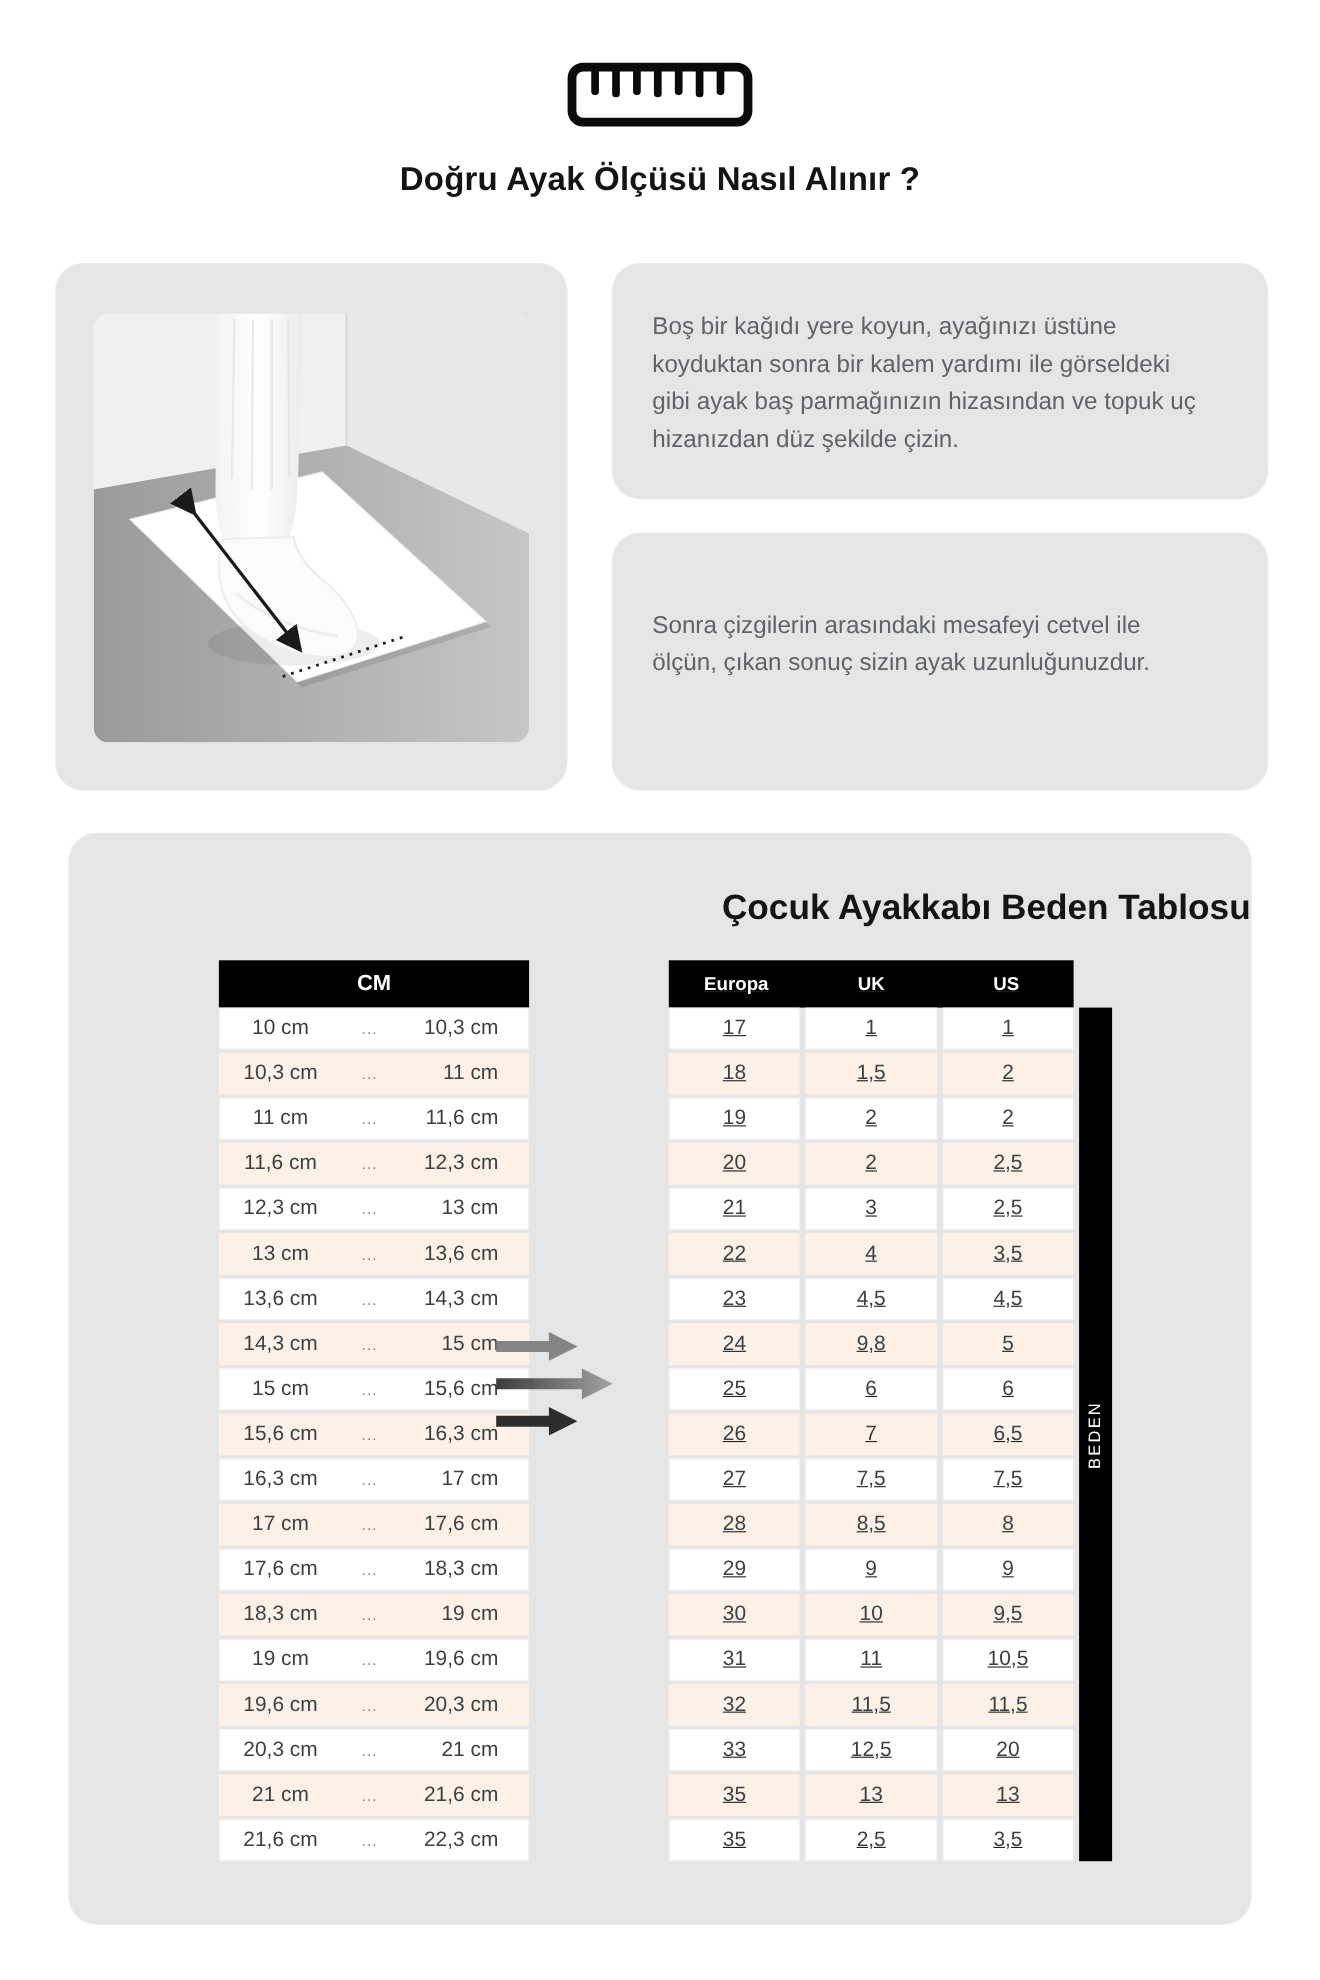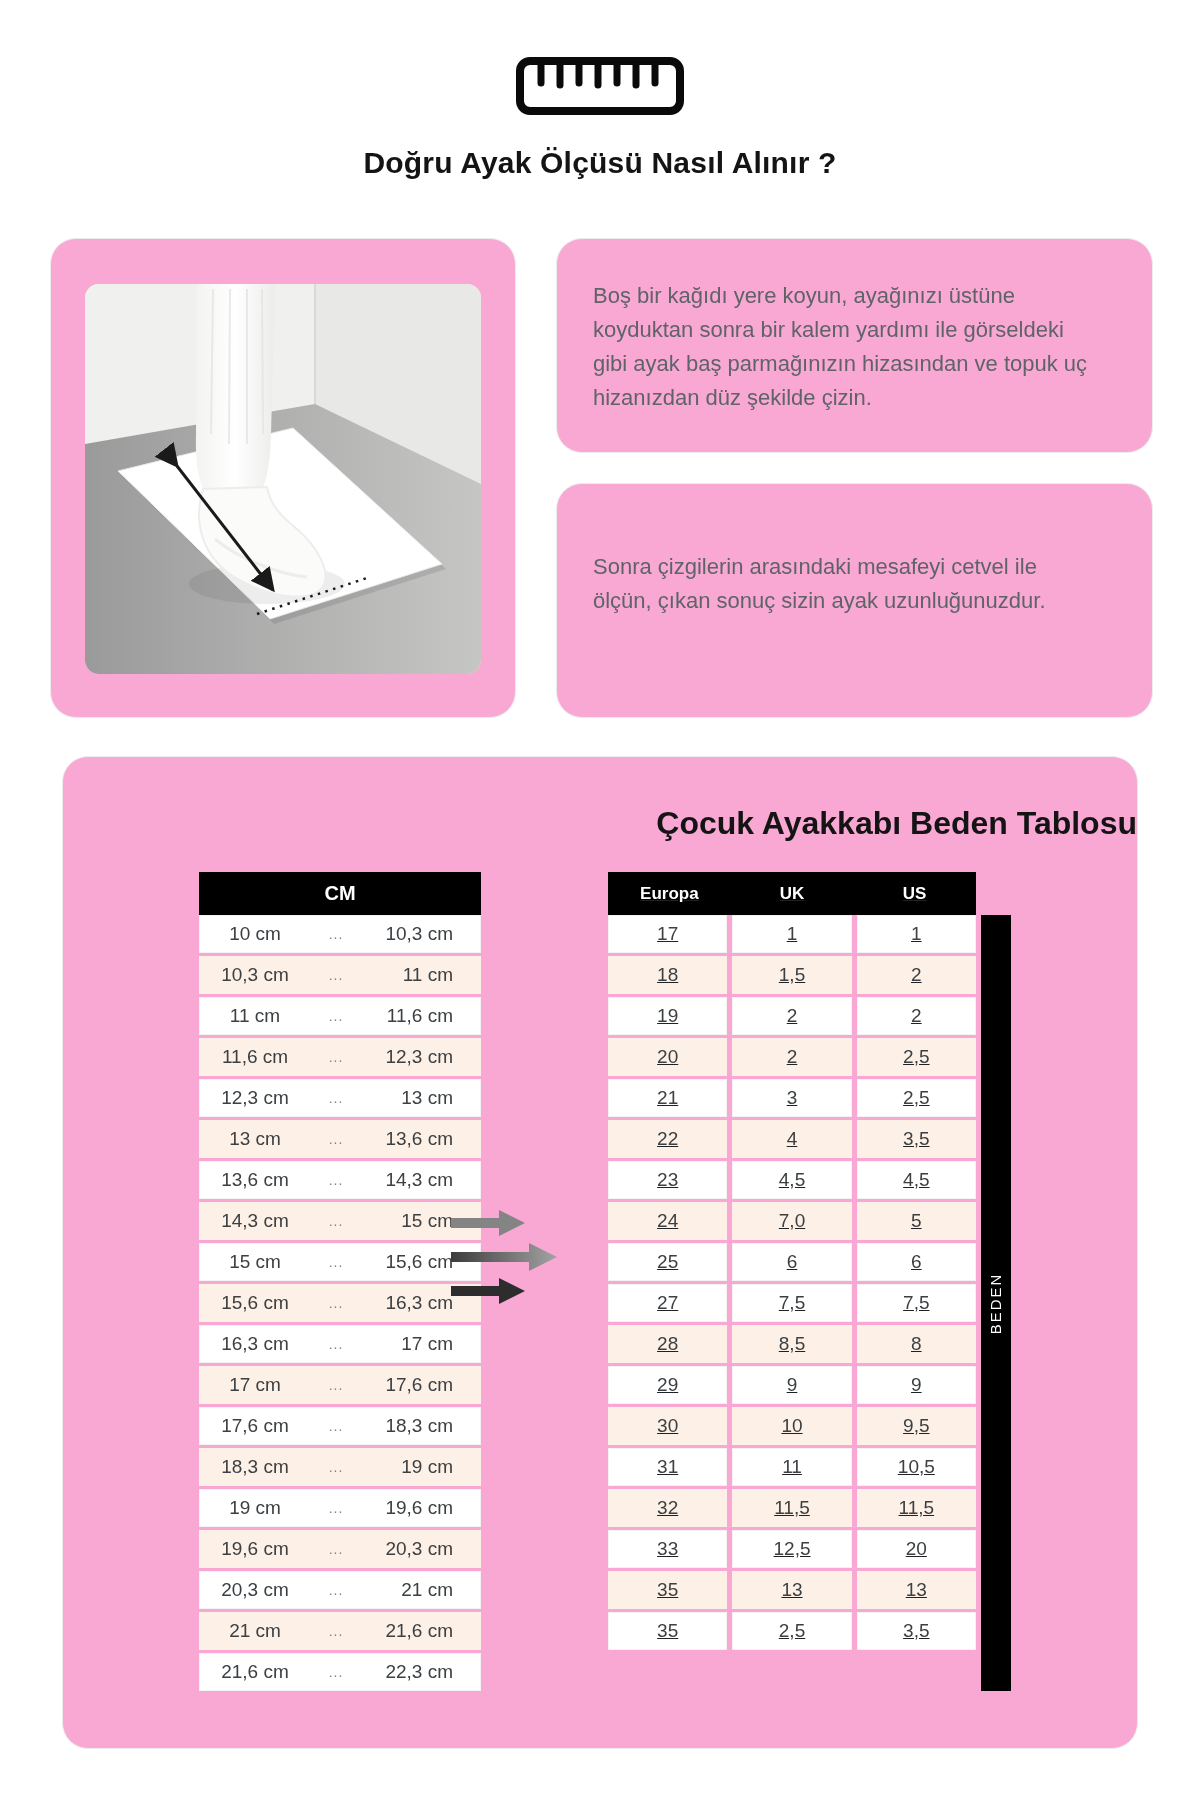--- a/index.html
+++ b/index.html
@@ -6,21 +6,21 @@
   html,body { margin:0; padding:0; background:#fff; }
   body { font-family:"Liberation Sans","DejaVu Sans",sans-serif; color:#202124; }
   .page { position:relative; width:1200px; height:1800px; margin:0 auto; background:#fff; overflow:hidden; }
 
   
   .hero { text-align:center; padding-top:56px; }
   .hero h1 { margin:26px 0 0; font-size:30px; font-weight:700; color:#141414; letter-spacing:.2px; }
 
   
   .top-row { display:flex; gap:40px; padding:0 50px; margin-top:58px; }
-  .card { border:1px solid #ececec; border-radius:26px; background:#f9a8d4; }
+  .card { border:1px solid #ececec; border-radius:26px; background:#e5e5e5; }
   .photo-card { width:466px; height:480px; padding:45px 34px 43px; flex:none; }
   .photo { width:396px; height:390px; border-radius:14px; overflow:hidden; background:#ededec; }
   .right-col { width:597px; display:flex; flex-direction:column; gap:30px; flex:none; }
   .text-card { height:215px; padding:40px 56px 30px 36px; }
   .text-card.second { height:235px; padding-top:66px; }
   .text-card p { margin:0; font-size:22px; line-height:1.55; color:#5f6368; }
 
   
   .chart-card { width:1076px; margin:38px auto 0; padding-bottom:52px; }
   .chart-card h2 { margin:48px 0 0; text-align:right; font-size:32px; font-weight:700; color:#141414; }
@@ -318,30 +318,35 @@
             </div>
 
             <div class="row srow base">
               <span class="cell">23</span>
               <span class="cell">4,5</span>
               <span class="cell">4,5</span>
             </div>
 
             <div class="row srow alt">
               <span class="cell">24</span>
-              <span class="cell">7,0</span>
+              <span class="cell">9,8</span>
               <span class="cell">5</span>
             </div>
 
             <div class="row srow base">
               <span class="cell">25</span>
               <span class="cell">6</span>
               <span class="cell">6</span>
             </div>
 
+            <div class="row srow alt">
+              <span class="cell">26</span>
+              <span class="cell">7</span>
+              <span class="cell">6,5</span>
+            </div>
 
             <div class="row srow base">
               <span class="cell">27</span>
               <span class="cell">7,5</span>
               <span class="cell">7,5</span>
             </div>
 
             <div class="row srow alt">
               <span class="cell">28</span>
               <span class="cell">8,5</span>

